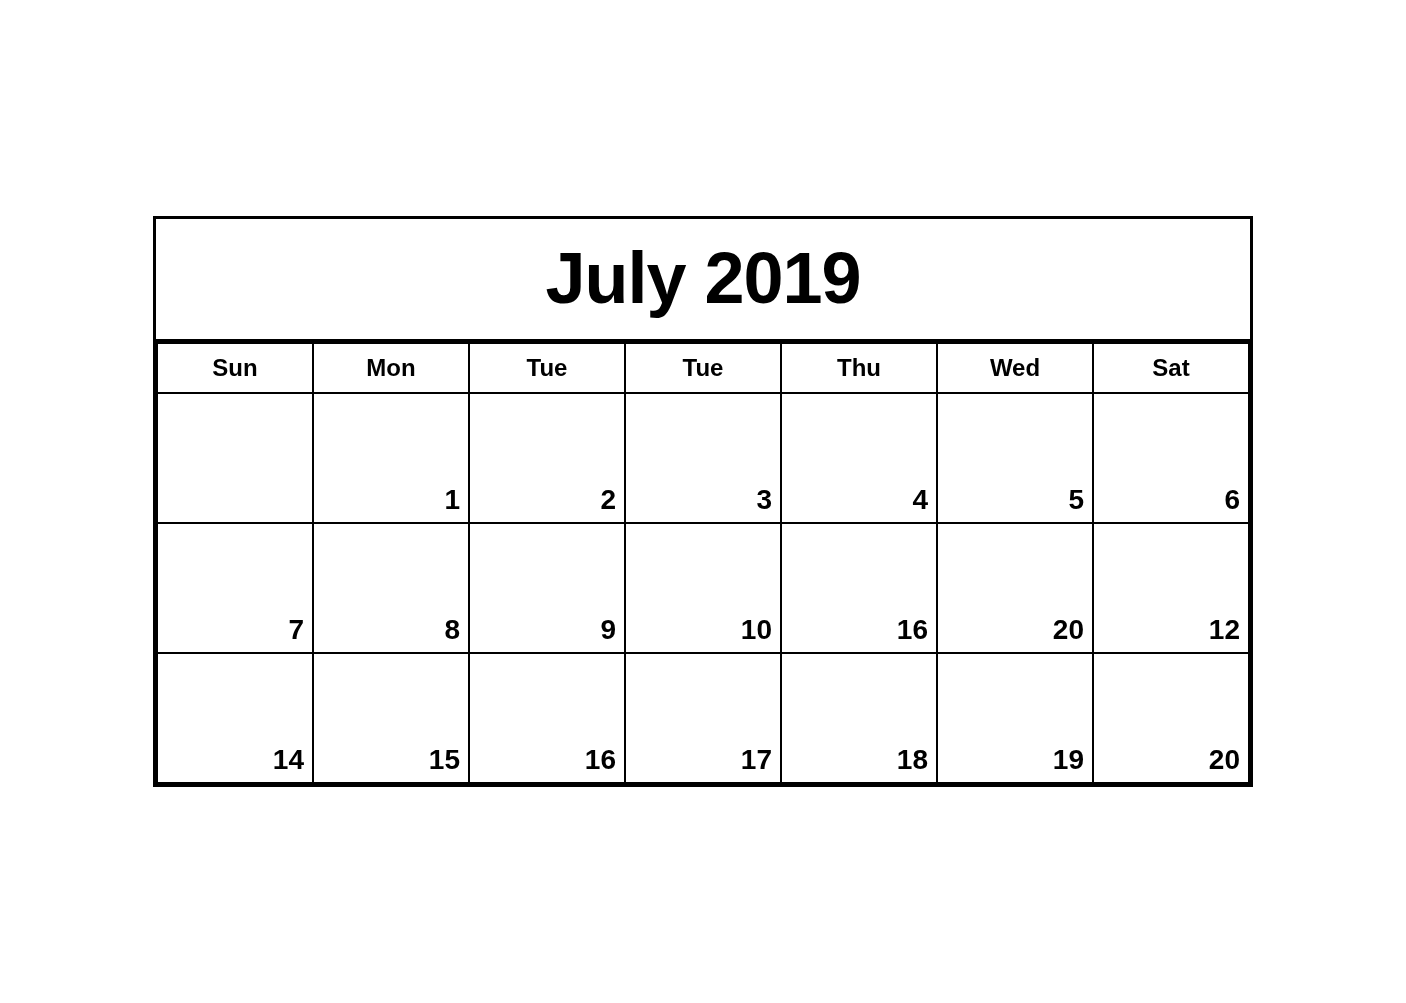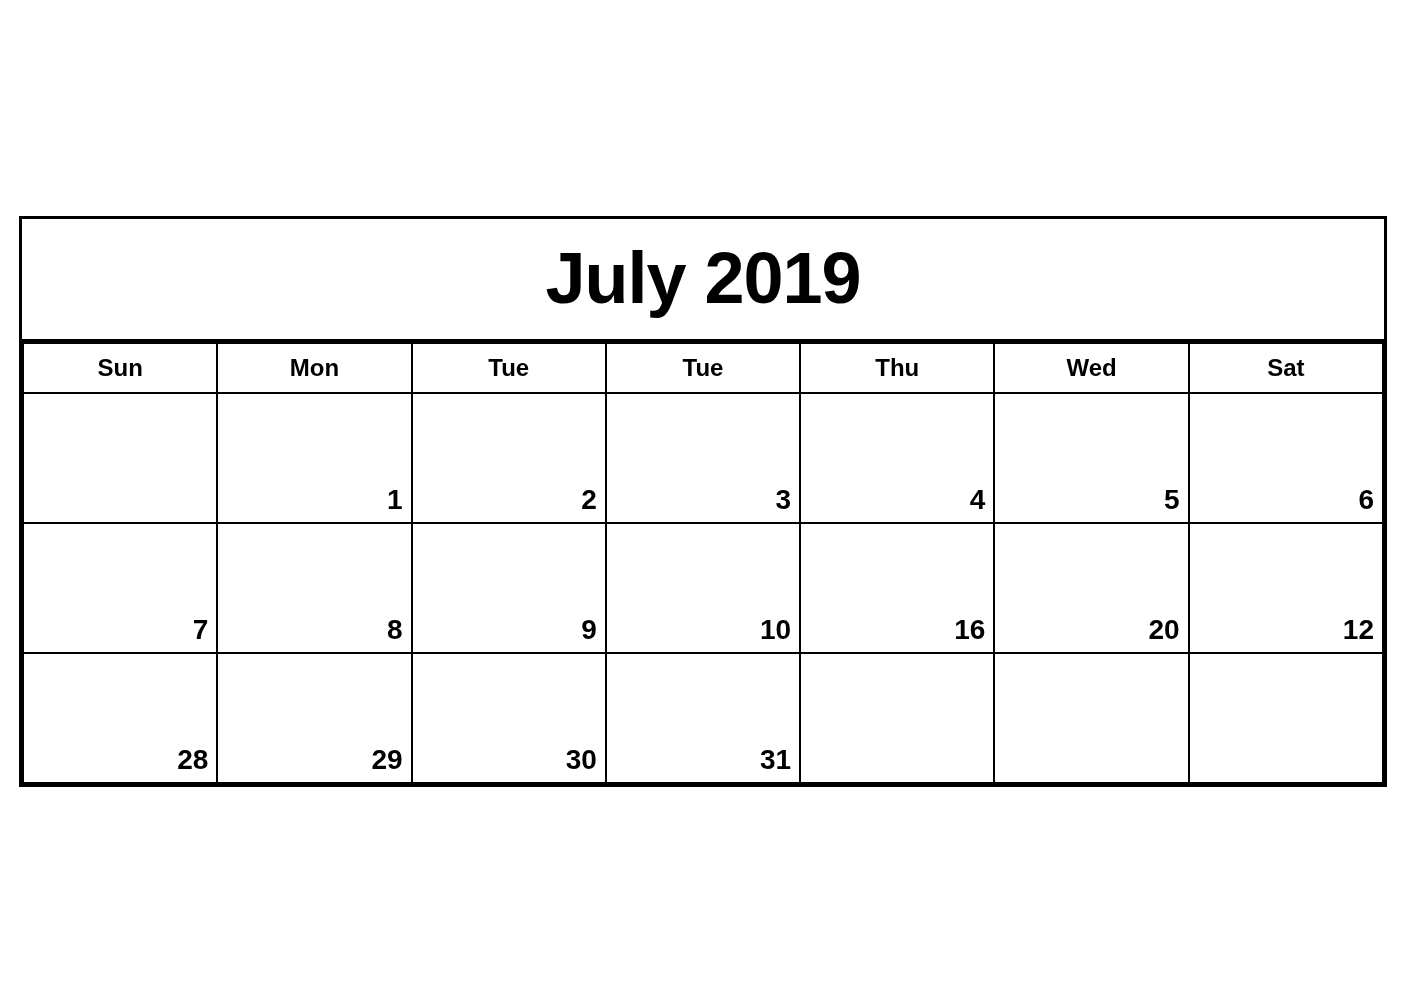--- a/index.html
+++ b/index.html
@@ -11,21 +11,21 @@
     body {
       background: #ffffff;
       display: flex;
       justify-content: center;
       align-items: center;
       min-height: 100vh;
       font-family: Arial, sans-serif;
     }
 
     .calendar-container {
-      width: 1368px;
+      width: 1100px;
       border: 3px solid #000;
     }
 
     .calendar-title {
       text-align: center;
       padding: 18px 0 20px 0;
       font-size: 72px;
       font-weight: 900;
       border-bottom: 3px solid #000;
       letter-spacing: -1px;
@@ -89,23 +89,23 @@
         <tr>
           <td>7</td>
           <td>8</td>
           <td>9</td>
           <td>10</td>
           <td>16</td>
           <td>20</td>
           <td>12</td>
         </tr>
         <tr>
-          <td>28</td>
-          <td>29</td>
-          <td>30</td>
-          <td>31</td>
-          <td class="empty"></td>
-          <td class="empty"></td>
-          <td class="empty"></td>
+          <td>14</td>
+          <td>15</td>
+          <td>16</td>
+          <td>17</td>
+          <td>18</td>
+          <td>19</td>
+          <td>20</td>
         </tr>
       </tbody>
   </table>
 </div>
 
 </body></html>

